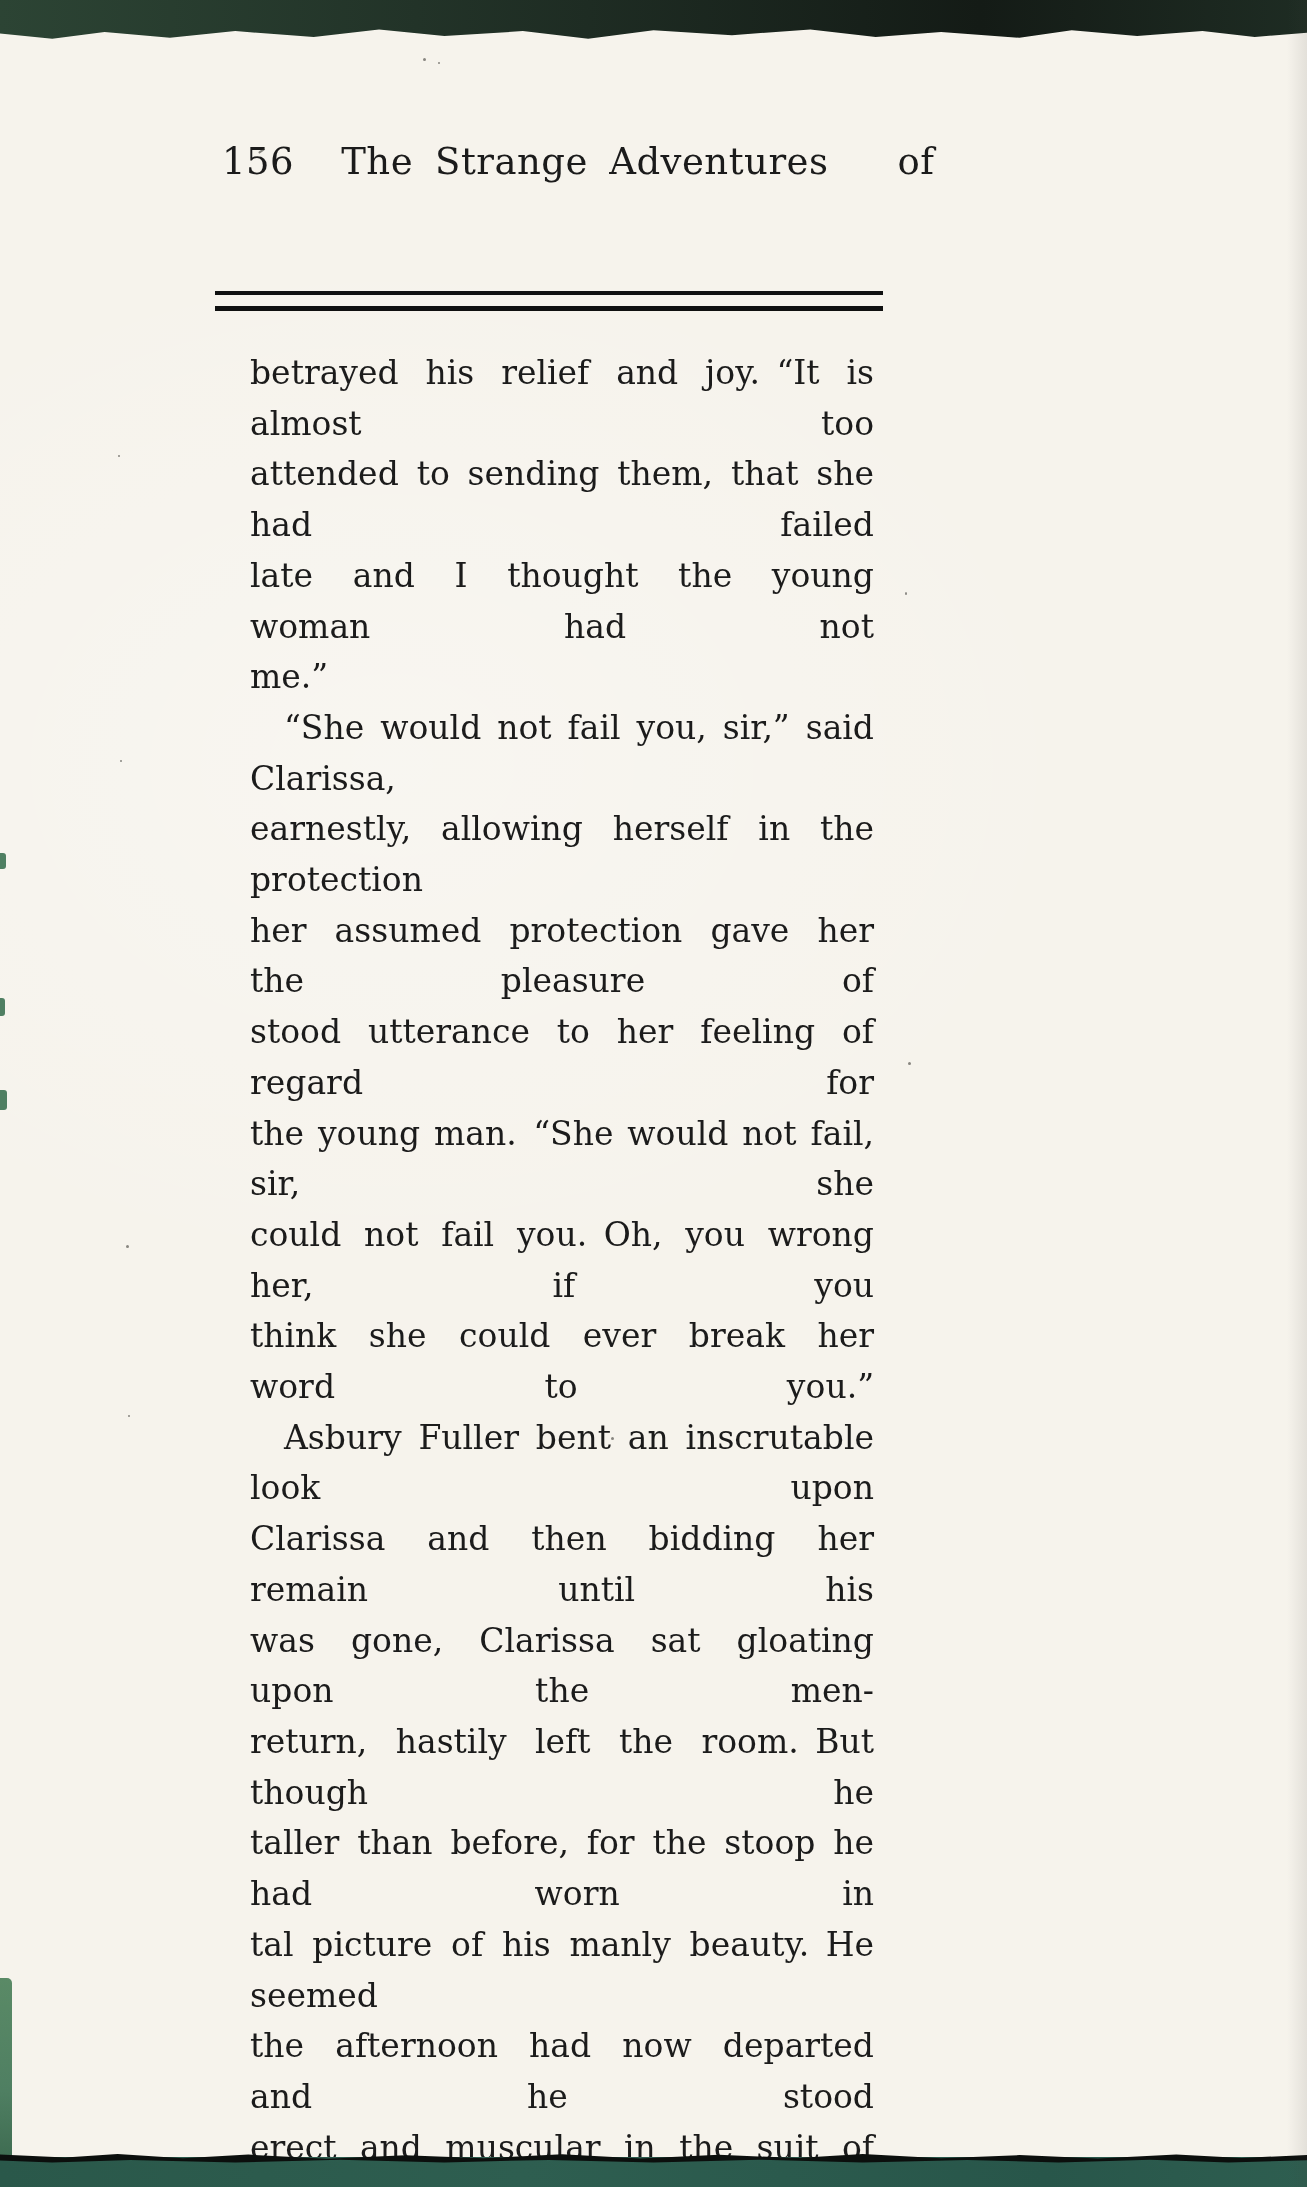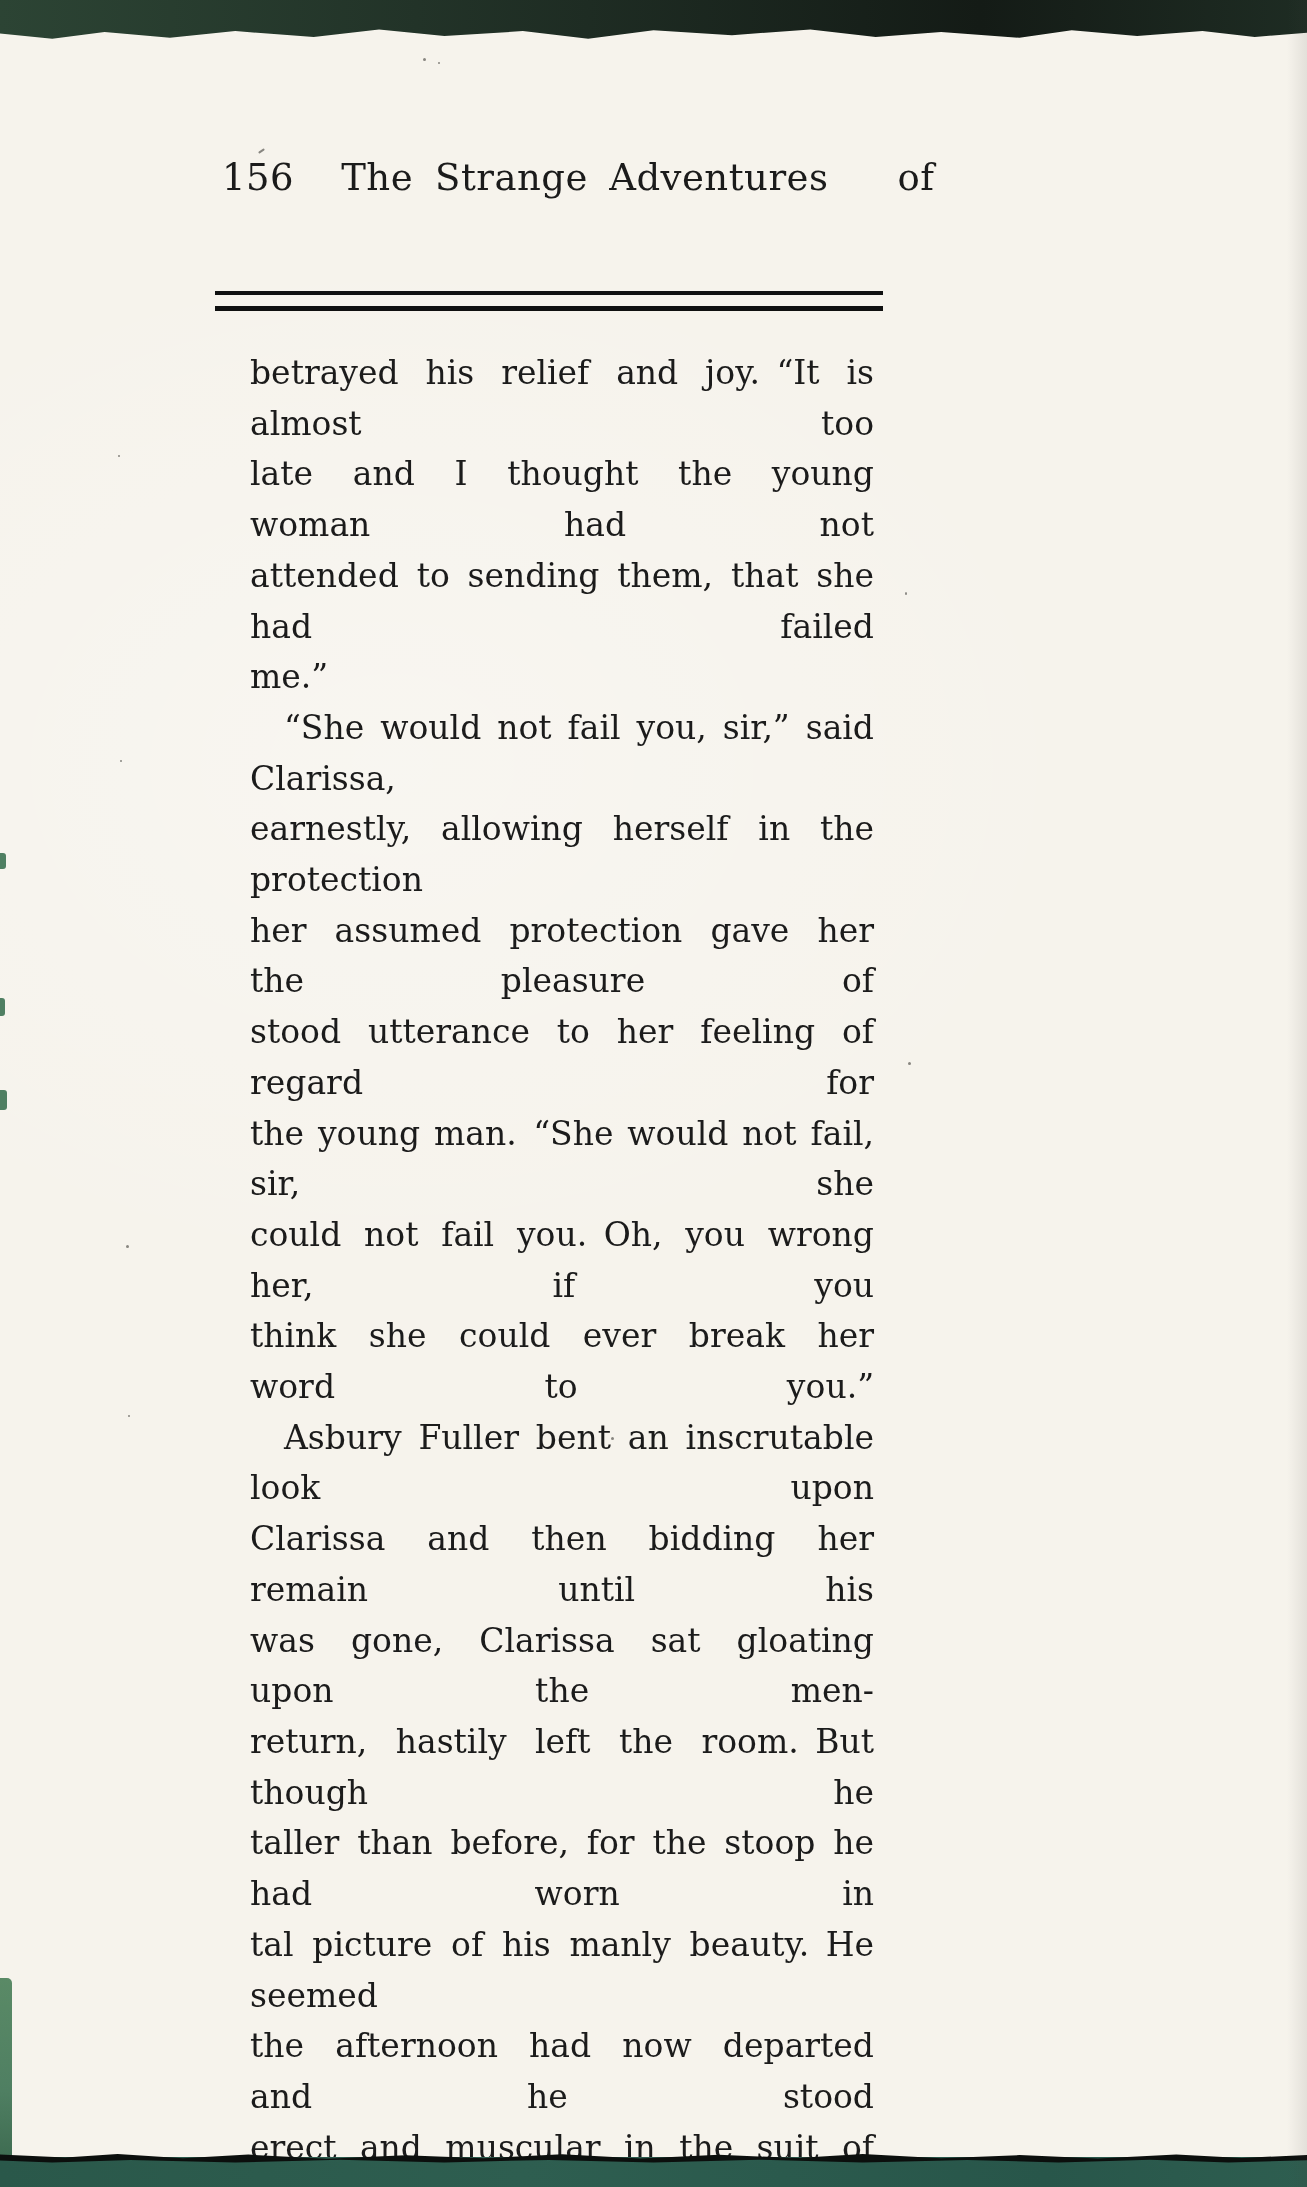--- a/index.html
+++ b/index.html
@@ -47,21 +47,21 @@
     position:absolute;left:0;top:1978px;width:12px;height:188px;
     background:linear-gradient(180deg,#5a8a66,var(--left-mark-green) 60%,#3d6a50);
     border-radius:0 5px 5px 0;
   }
   .edge-dash{position:absolute;left:0;background:var(--left-mark-green);border-radius:0 3px 3px 0;}
   .edge-dash.d1{top:853px;width:6px;height:16px;}
   .edge-dash.d2{top:998px;width:5px;height:18px;}
   .edge-dash.d3{top:1090px;width:7px;height:20px;}
   
   .header-row{
-    position:absolute;left:222px;top:156px;width:656px;
+    position:absolute;left:222px;top:140px;width:656px;
     display:flex;align-items:baseline;
     font-size:37px;letter-spacing:.5px;white-space:nowrap;
   }
   .page-number{flex:0 0 auto;}
   .running-title{flex:1 1 auto;text-align:center;word-spacing:9px;}
   .running-title .it{margin-left:47px;}
   .running-title .rm{margin:0 22px;}
   
   .rule{position:absolute;left:215px;width:668px;background:#101010;}
   .rule.top{top:291px;height:4px;}
@@ -87,22 +87,22 @@
   <div class="header-row">
     <span class="page-number">156</span>
     <span class="running-title"><span class="it">The</span><span class="rm">Strange Adventures</span><span class="it">of</span></span>
   </div>
 
   <div class="rule top"></div>
   <div class="rule bottom"></div>
 
   <div class="body-text">
       <div class="line">betrayed his relief and joy. “It is almost too</div>
+      <div class="line">attended to sending them, that she had failed</div>
       <div class="line">late and I thought the young woman had not</div>
-      <div class="line">attended to sending them, that she had failed</div>
       <div class="line end">me.”</div>
       <div class="line indent">“She would not fail you, sir,” said Clarissa,</div>
       <div class="line">earnestly, allowing herself in the protection</div>
       <div class="line">her assumed protection gave her the pleasure of</div>
       <div class="line">stood utterance to her feeling of regard for</div>
       <div class="line">the young man. “She would not fail, sir, she</div>
       <div class="line">could not fail you. Oh, you wrong her, if you</div>
       <div class="line">think she could ever break her word to you.”</div>
       <div class="line indent">Asbury Fuller bent an inscrutable look upon</div>
       <div class="line">Clarissa and then bidding her remain until his</div>

